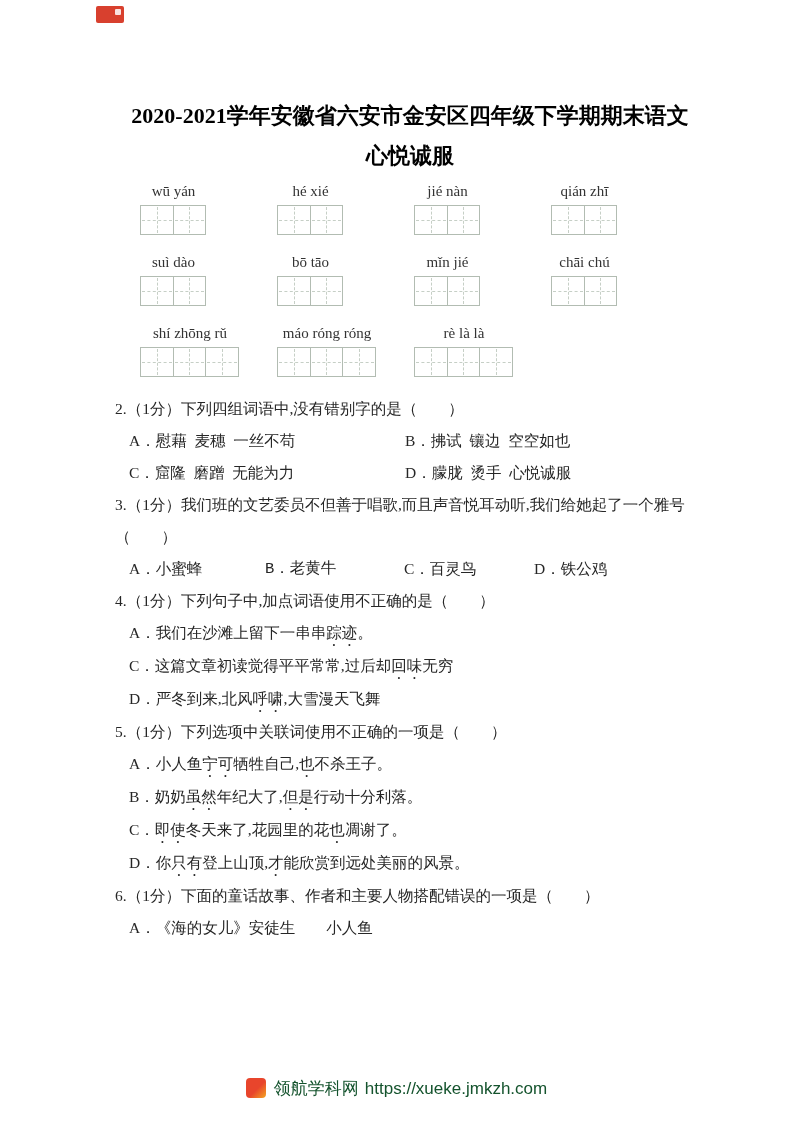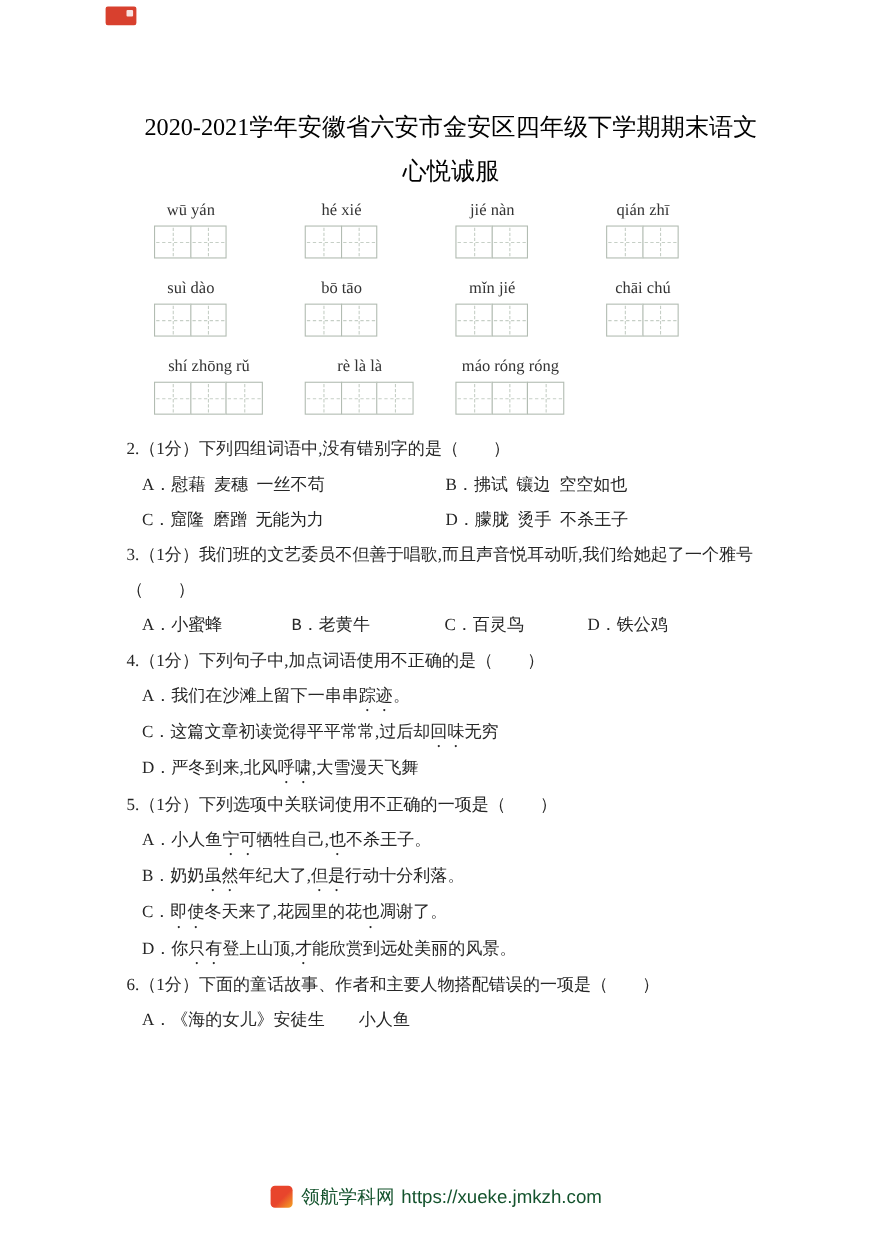--- a/index.html
+++ b/index.html
@@ -16,21 +16,21 @@
   .corner-logo {
     position:absolute; top:6px; left:96px;
     width:28px; height:17px;
     background:#d8402e; border-radius:2px;
   }
   .corner-logo::after {
     content:""; position:absolute; right:3px; top:3px;
     width:6px; height:6px; background:#fff; border-radius:1px; opacity:.85;
   }
   .content { padding:96px 88px 0 115px; }
-  .title { font-size:22px; font-weight:400; text-align:center; line-height:40px; color:#000; }
+  .title { font-size:22px; font-weight:700; text-align:center; line-height:40px; color:#000; }
   .title span { display:block; }
   .stem { font-size:15.5px; line-height:32px; color:#262626; }
   .opt-line { font-size:15.5px; line-height:32px; margin-left:14px; color:#262626; display:flex; flex-wrap:nowrap; }
   .opt-line.inline-block-line { display:block; }
   .two-col > span:first-child { width:276px; flex:none; }
   .four-col > span:nth-child(1) { width:136px; flex:none; }
   .four-col > span:nth-child(2) { width:139px; flex:none;font-family:Liberation Mono, monospace; }
   .four-col > span:nth-child(3) { width:130px; flex:none; }
   .em {
     -webkit-text-emphasis-style:dot;
@@ -154,47 +154,47 @@
       <div class="py-row">
         <div class="py-col w3">
           <div class="pinyin">shí zhōng rǔ</div>
           <div class="grid">
             <span class="cell"></span>
               <span class="cell"></span>
               <span class="cell"></span>
           </div>
         </div>
         <div class="py-col w3">
+          <div class="pinyin">máo róng róng</div>
+          <div class="grid">
+            <span class="cell"></span>
+              <span class="cell"></span>
+              <span class="cell"></span>
+          </div>
+        </div>
+        <div class="py-col w3">
           <div class="pinyin">rè là là</div>
-          <div class="grid">
-            <span class="cell"></span>
-              <span class="cell"></span>
-              <span class="cell"></span>
-          </div>
-        </div>
-        <div class="py-col w3">
-          <div class="pinyin">máo róng róng</div>
           <div class="grid">
             <span class="cell"></span>
               <span class="cell"></span>
               <span class="cell"></span>
           </div>
         </div>
       </div>
     </div>
 
     <div>
       <p class="stem">2.（1分）下列四组词语中,没有错别字的是（　　）</p>
       <p class="opt-line two-col">
         <span>A．慰藉 麦穗 一丝不苟</span>
         <span>B．拂试 镶边 空空如也</span>
       </p>
       <p class="opt-line two-col">
         <span>C．窟隆 磨蹭 无能为力</span>
-        <span>D．朦胧 烫手 不杀王子</span>
+        <span>D．朦胧 烫手 心悦诚服</span>
       </p>
     </div>
 
     <div>
       <p class="stem">3.（1分）我们班的文艺委员不但善于唱歌,而且声音悦耳动听,我们给她起了一个雅号</p>
       <p class="stem">（　　）</p>
       <p class="opt-line four-col">
         <span>A．小蜜蜂</span>
         <span>B．老黄牛</span>
         <span>C．百灵鸟</span>

